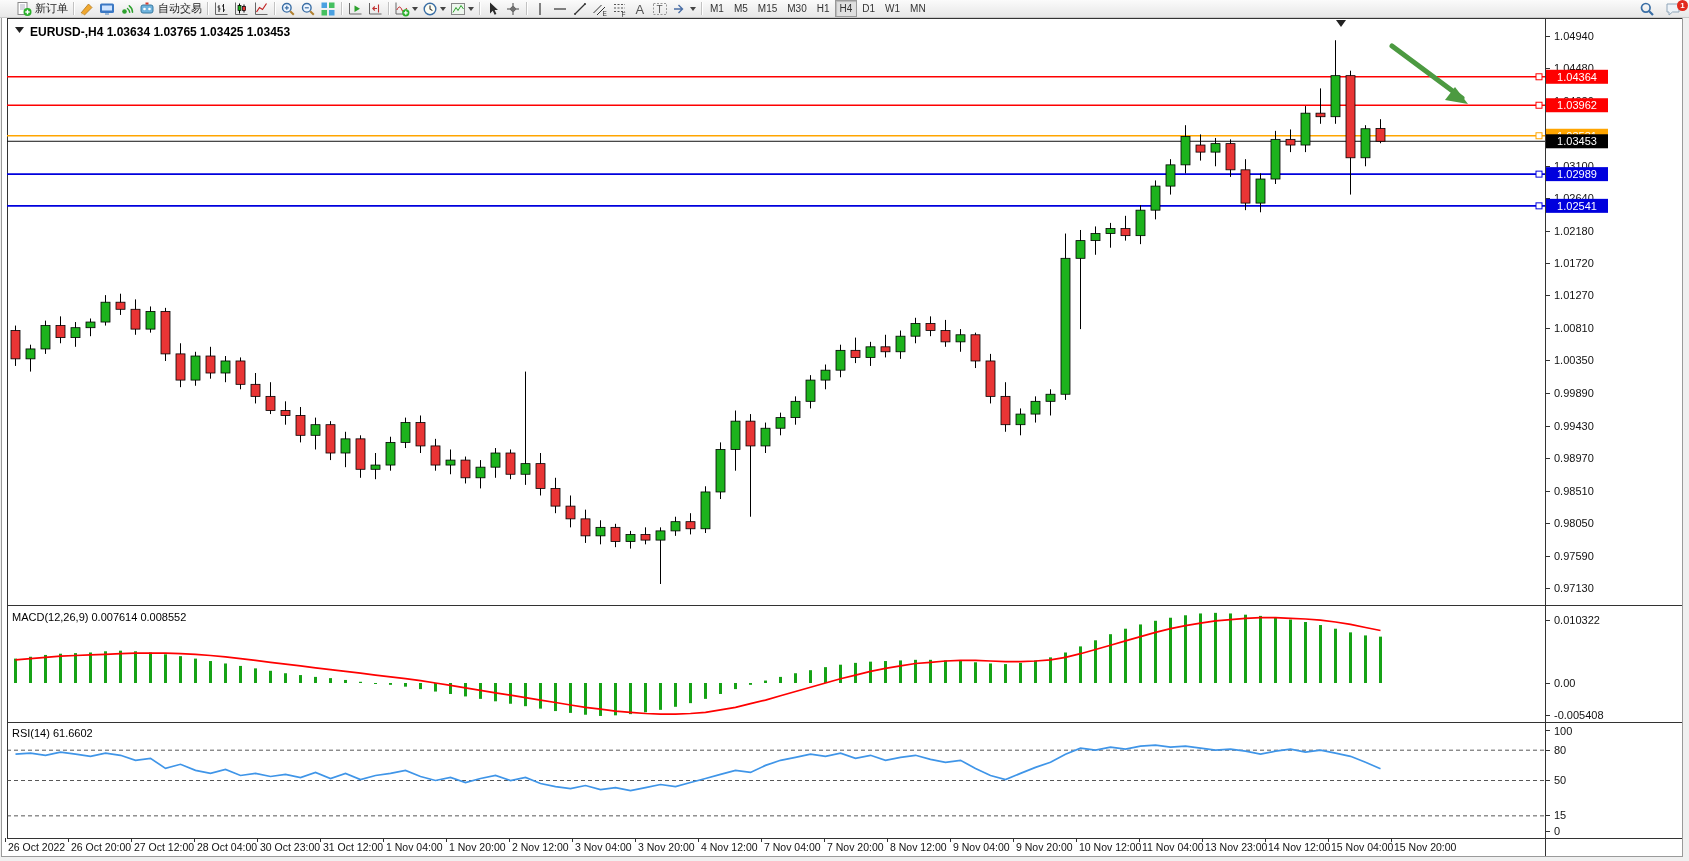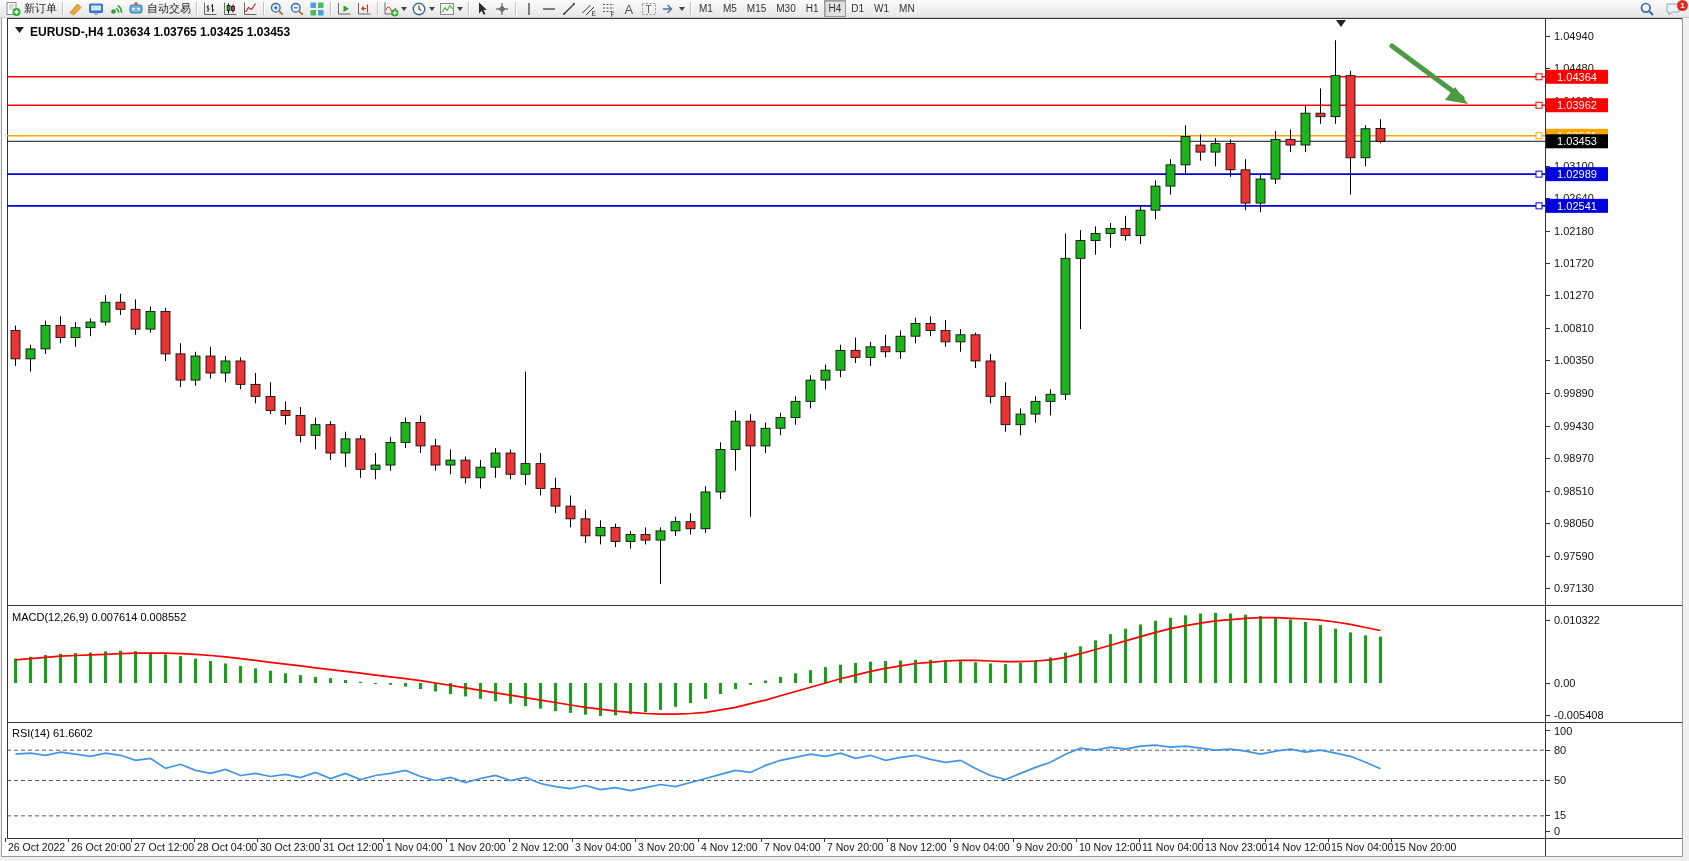--- a/index.html
+++ b/index.html
@@ -1,20 +1,20 @@
 <!DOCTYPE html>
 <html><head>
 <meta charset="utf-8">
 <style>
   html,body{margin:0;padding:0;}
   body{width:1689px;height:861px;overflow:hidden;background:#f0f0f0;
        font-family:"Liberation Sans", sans-serif; position:relative;}
   
   #toolbar{height:17px;display:flex;align-items:center;background:linear-gradient(#fbfbfb,#e7e7e7);
-           border-bottom:1px solid #c9c9c9;padding-left:3px;position:relative;z-index:5;}
+           border-bottom:1px solid #c9c9c9;padding-left:14px;position:relative;z-index:5;}
   .tb-btn{display:flex;align-items:center;height:16px;padding:0 2px;cursor:default;}
   .tb-btn svg{display:block;}
   .tb-label{font-size:11px;color:#222;margin-left:3px;white-space:nowrap;}
   .tb-sep{width:1px;height:13px;background:#c2c2c2;margin:0 3px;box-shadow:1px 0 0 #ffffff;}
   .caret{width:0;height:0;border-left:3px solid transparent;border-right:3px solid transparent;
          border-top:4px solid #444;margin-left:2px;}
   .tf-btn{font-size:10px;color:#333;padding:0 4px;height:15px;line-height:15px;border:1px solid transparent;}
   .tf-btn.active{background:#dfdfdf;border:1px solid #9a9a9a;box-shadow:inset 1px 1px 1px rgba(0,0,0,.18);}
   #tb-right{position:absolute;right:6px;top:0;height:17px;display:flex;align-items:center;gap:6px;}
   .badge{position:absolute;top:-1px;right:-5px;background:#e22b1e;color:#fff;border-radius:50%;

